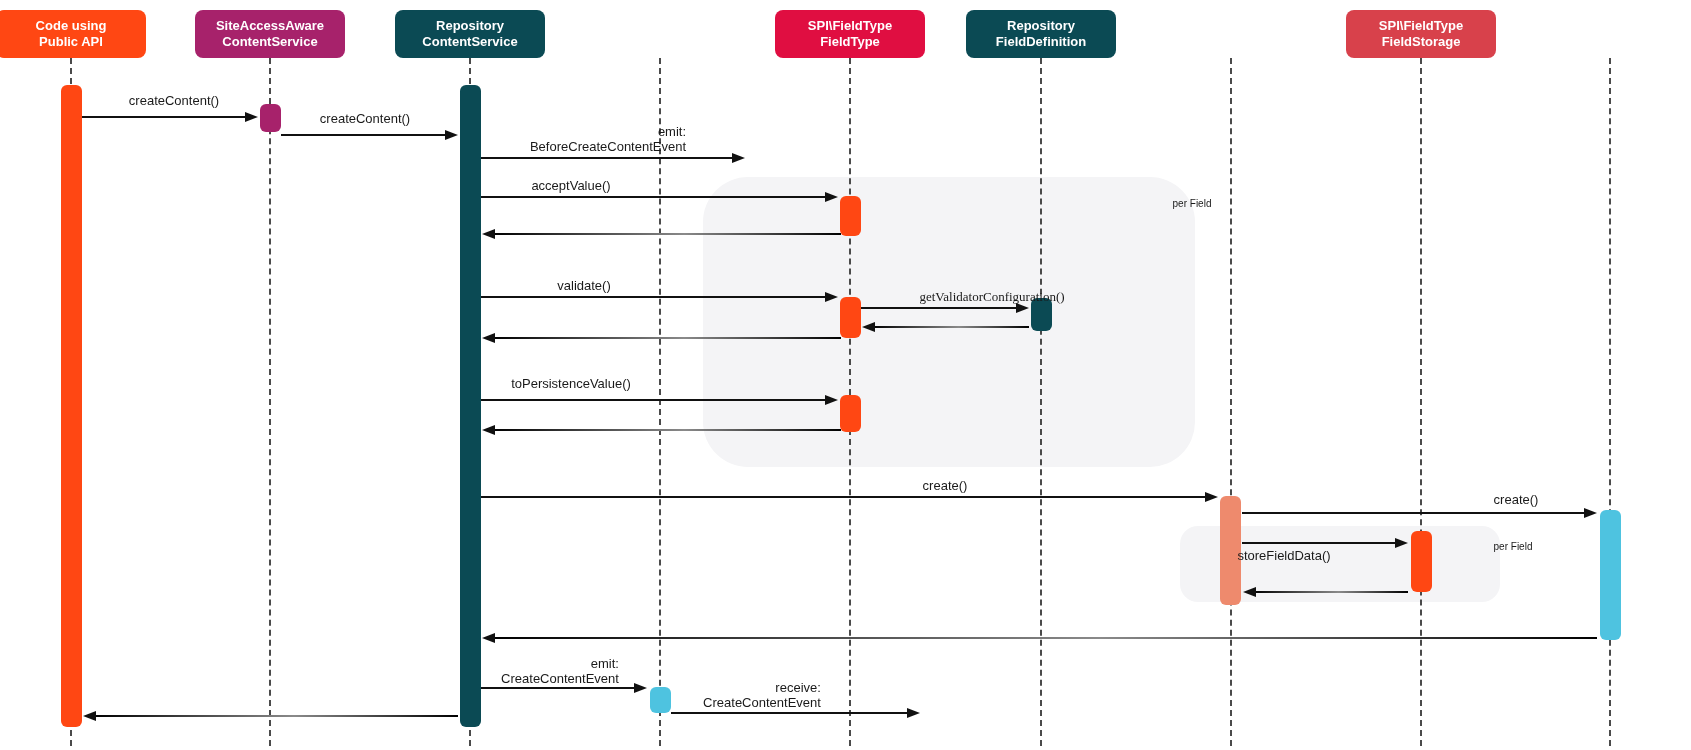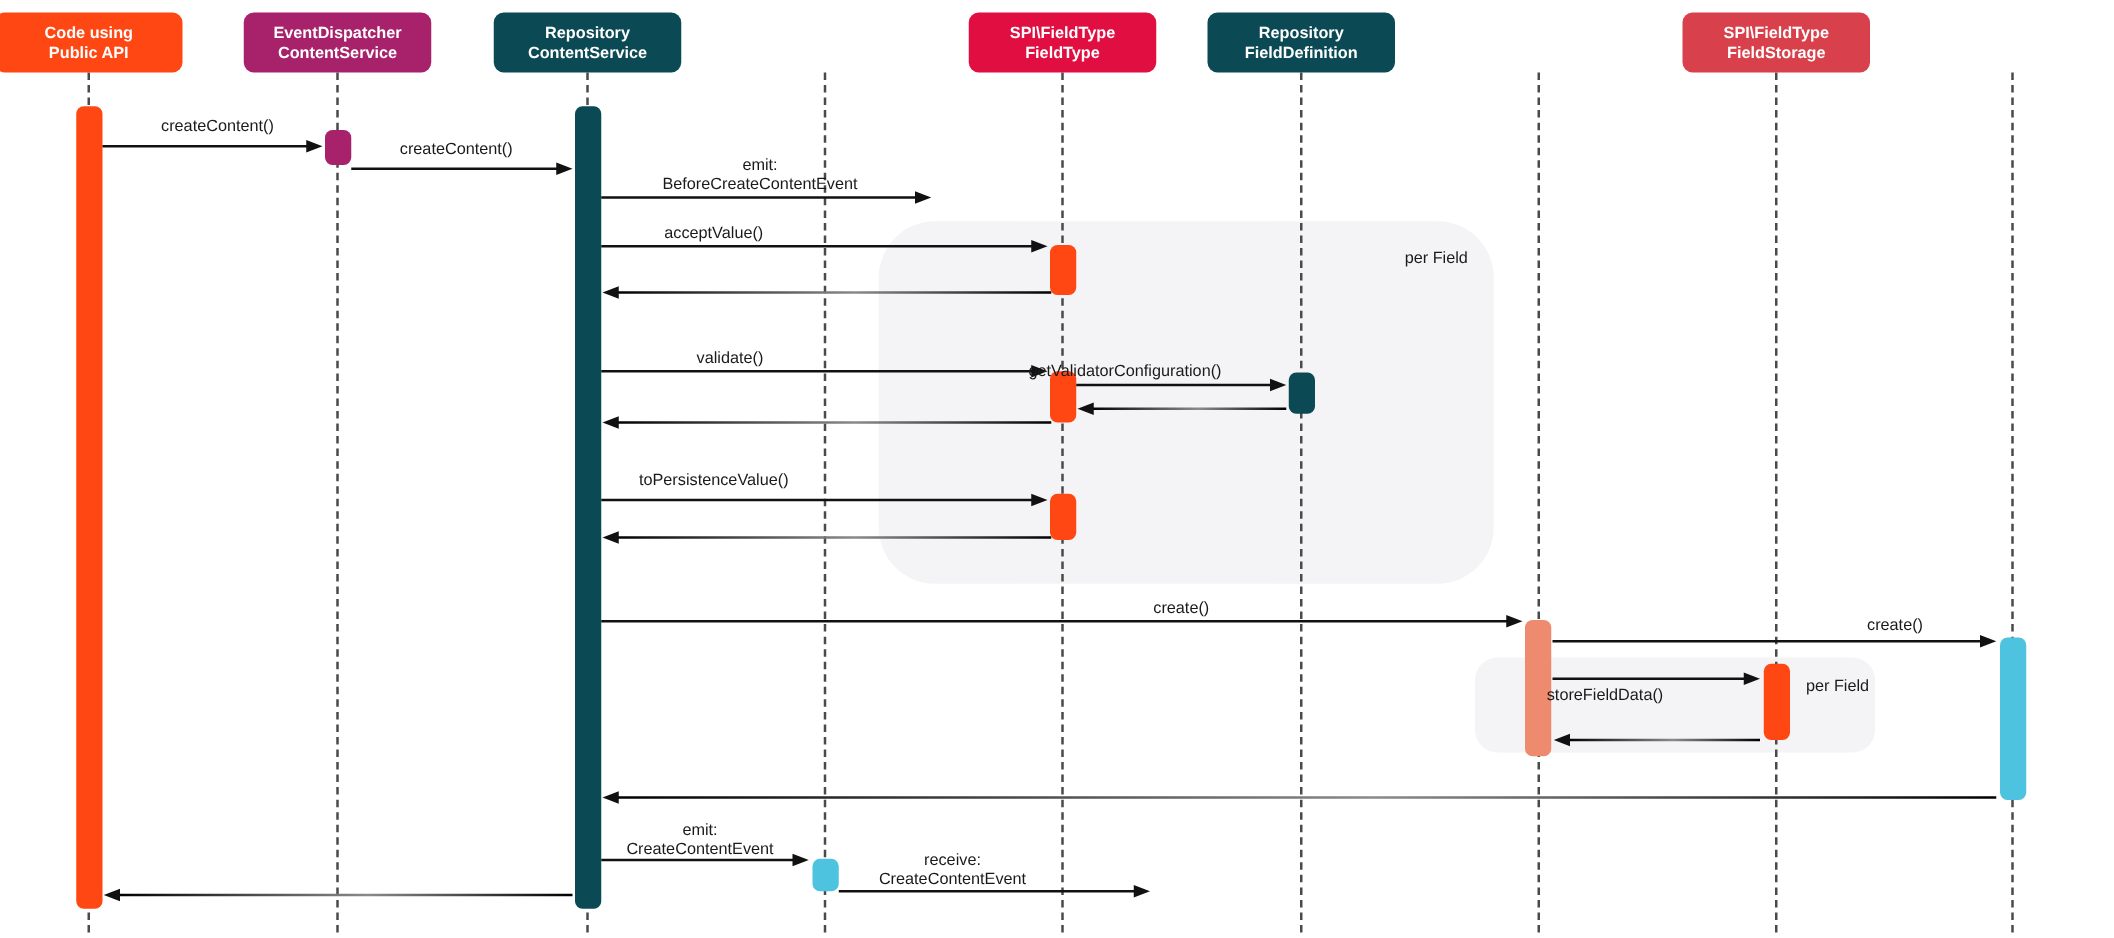--- a/index.html
+++ b/index.html
@@ -32,41 +32,42 @@
     width:21px;
     border-radius:6px;
   }
   .group-box{
     position:absolute;
     background:#f4f4f6;
   }
   .group-label{
     position:absolute;
     transform:translateX(-50%);
-    font-size:13px;color:#1a1a1a;
+    font-size:10px;color:#1a1a1a;
     white-space:nowrap;
+    margin-left:43px;
   }
   .msg-line{
     position:absolute;height:2px;background:#111111;
   }
   .msg-line.return{
     background:linear-gradient(90deg,#000000,#8a8a8a 55%,#000000);
   }
   .msg-head{
     position:absolute;width:0;height:0;
     border-top:5px solid transparent;
     border-bottom:5px solid transparent;
   }
   .msg-head.right{border-left:13px solid #111111;}
   .msg-head.left{border-right:13px solid #111111;}
   .msg-label{
     position:absolute;
     transform:translateX(-50%);
     font-size:13px;line-height:1.18;color:#1a1a1a;
-    text-align:center;
+    text-align:right;
     white-space:pre-line;
   }
 </style>
 </head>
 <body>
 
 <div id="canvas">
   <div class="layer" id="layer-groups">
       <div class="group-box" style="left: 703px; top: 177px; width: 492px; height: 290px; border-radius: 45px;"></div>
       <div class="group-label" style="left: 1149px; top: 198px;">per Field</div>
@@ -111,21 +112,21 @@
       <div class="msg-line" style="left: 481px; top: 196px; width: 346px; margin-left: 0px;"></div>
       <div class="msg-head right" style="left: 825px; top: 192px;"></div>
       <div class="msg-label" style="left: 571px; top: 178px;">acceptValue()</div>
       <div class="msg-line return" style="left: 482px; top: 233px; width: 348px; margin-left: 11px;"></div>
       <div class="msg-head left" style="left: 482px; top: 229px;"></div>
       <div class="msg-line" style="left: 481px; top: 296px; width: 346px; margin-left: 0px;"></div>
       <div class="msg-head right" style="left: 825px; top: 292px;"></div>
       <div class="msg-label" style="left: 584px; top: 278px;">validate()</div>
       <div class="msg-line" style="left: 861px; top: 307px; width: 157px; margin-left: 0px;"></div>
       <div class="msg-head right" style="left: 1016px; top: 303px;"></div>
-      <div class="msg-label" style="left: 900px; top: 289px;">getValidatorConfiguration()</div>
+      <div class="msg-label" style="left: 992px; top: 289px; font-family: Liberation Serif, serif;">getValidatorConfiguration()</div>
       <div class="msg-line return" style="left: 862px; top: 326px; width: 156px; margin-left: 11px;"></div>
       <div class="msg-head left" style="left: 862px; top: 322px;"></div>
       <div class="msg-line return" style="left: 482px; top: 337px; width: 348px; margin-left: 11px;"></div>
       <div class="msg-head left" style="left: 482px; top: 333px;"></div>
       <div class="msg-line" style="left: 481px; top: 399px; width: 346px; margin-left: 0px;"></div>
       <div class="msg-head right" style="left: 825px; top: 395px;"></div>
       <div class="msg-label" style="left: 571px; top: 376px;">toPersistenceValue()</div>
       <div class="msg-line return" style="left: 482px; top: 429px; width: 348px; margin-left: 11px;"></div>
       <div class="msg-head left" style="left: 482px; top: 425px;"></div>
       <div class="msg-line" style="left: 481px; top: 496px; width: 726px; margin-left: 0px;"></div>
@@ -148,21 +149,21 @@
       <div class="msg-line" style="left: 671px; top: 712px; width: 238px; margin-left: 0px;"></div>
       <div class="msg-head right" style="left: 907px; top: 708px;"></div>
       <div class="msg-label" style="left: 762px; top: 680px;">receive:
 CreateContentEvent</div>
       <div class="msg-line return" style="left: 83px; top: 715px; width: 364px; margin-left: 11px;"></div>
       <div class="msg-head left" style="left: 83px; top: 711px;"></div>
     </div>
   <div class="layer" id="layer-headers">
       <div class="participant" style="left: -4px; top: 10px; background: rgb(255, 71, 19);">Code using
 Public API</div>
-      <div class="participant" style="left: 195px; top: 10px; background: rgb(167, 34, 107);">EventDispatcher
+      <div class="participant" style="left: 195px; top: 10px; background: rgb(167, 34, 107);">SiteAccessAware
 ContentService</div>
       <div class="participant" style="left: 395px; top: 10px; background: rgb(11, 74, 84);">Repository
 ContentService</div>
       <div class="participant" style="left: 775px; top: 10px; background: rgb(224, 14, 65);">SPI\FieldType
 FieldType</div>
       <div class="participant" style="left: 966px; top: 10px; background: rgb(11, 74, 84);">Repository
 FieldDefinition</div>
       <div class="participant" style="left: 1346px; top: 10px; background: rgb(216, 65, 75);">SPI\FieldType
 FieldStorage</div>
     </div>

